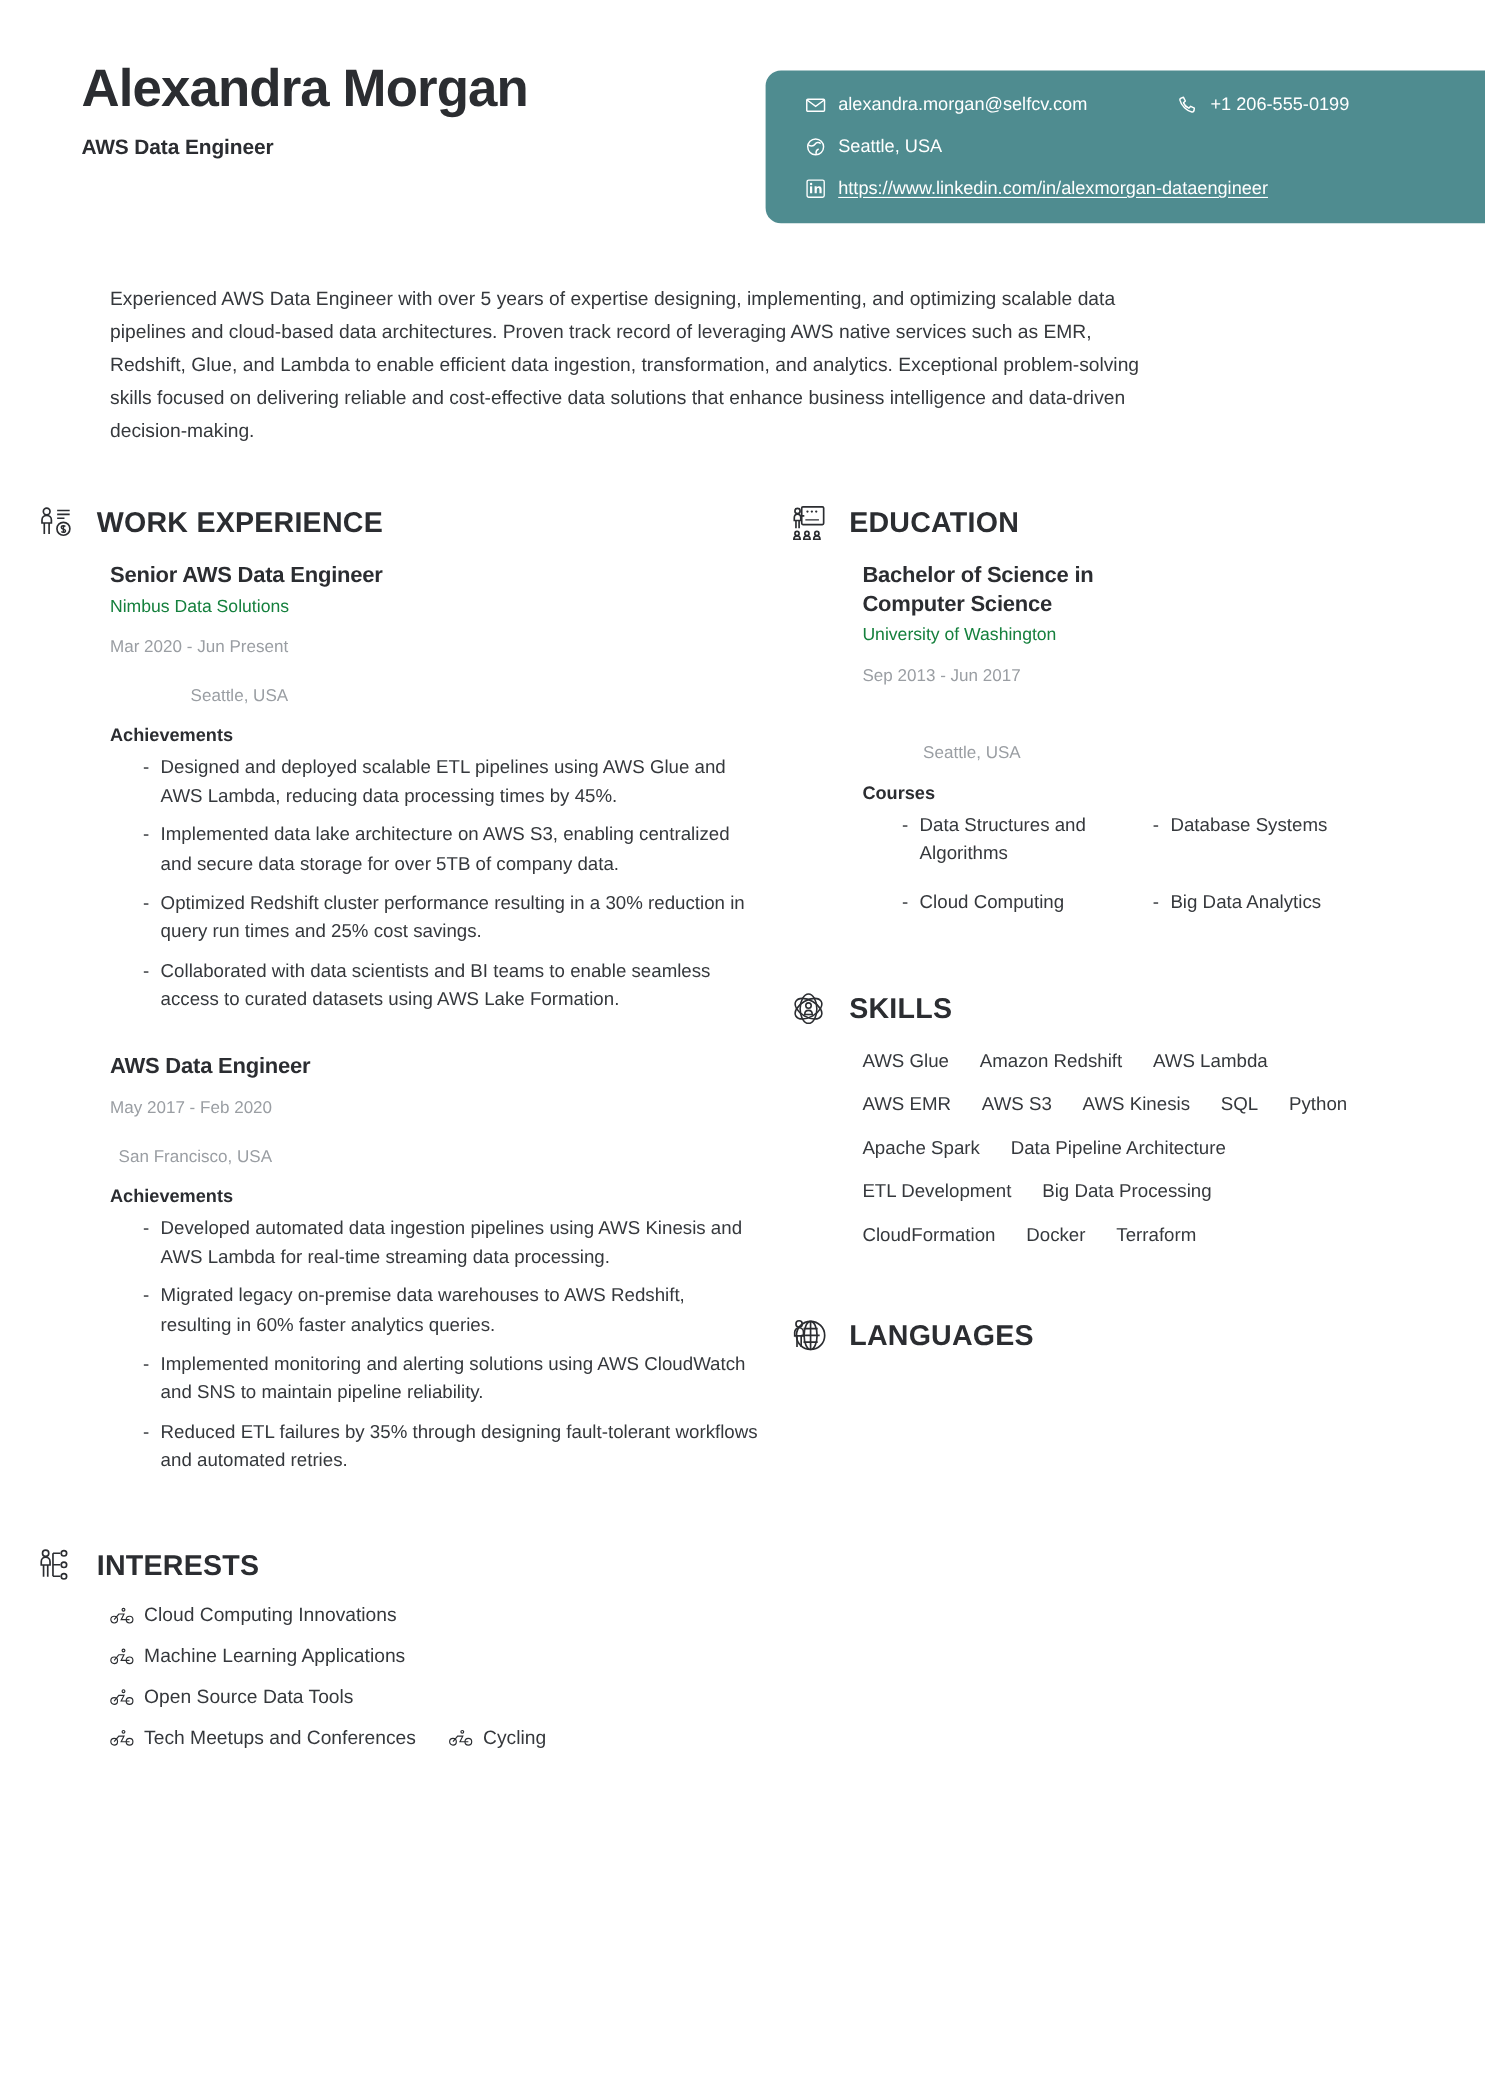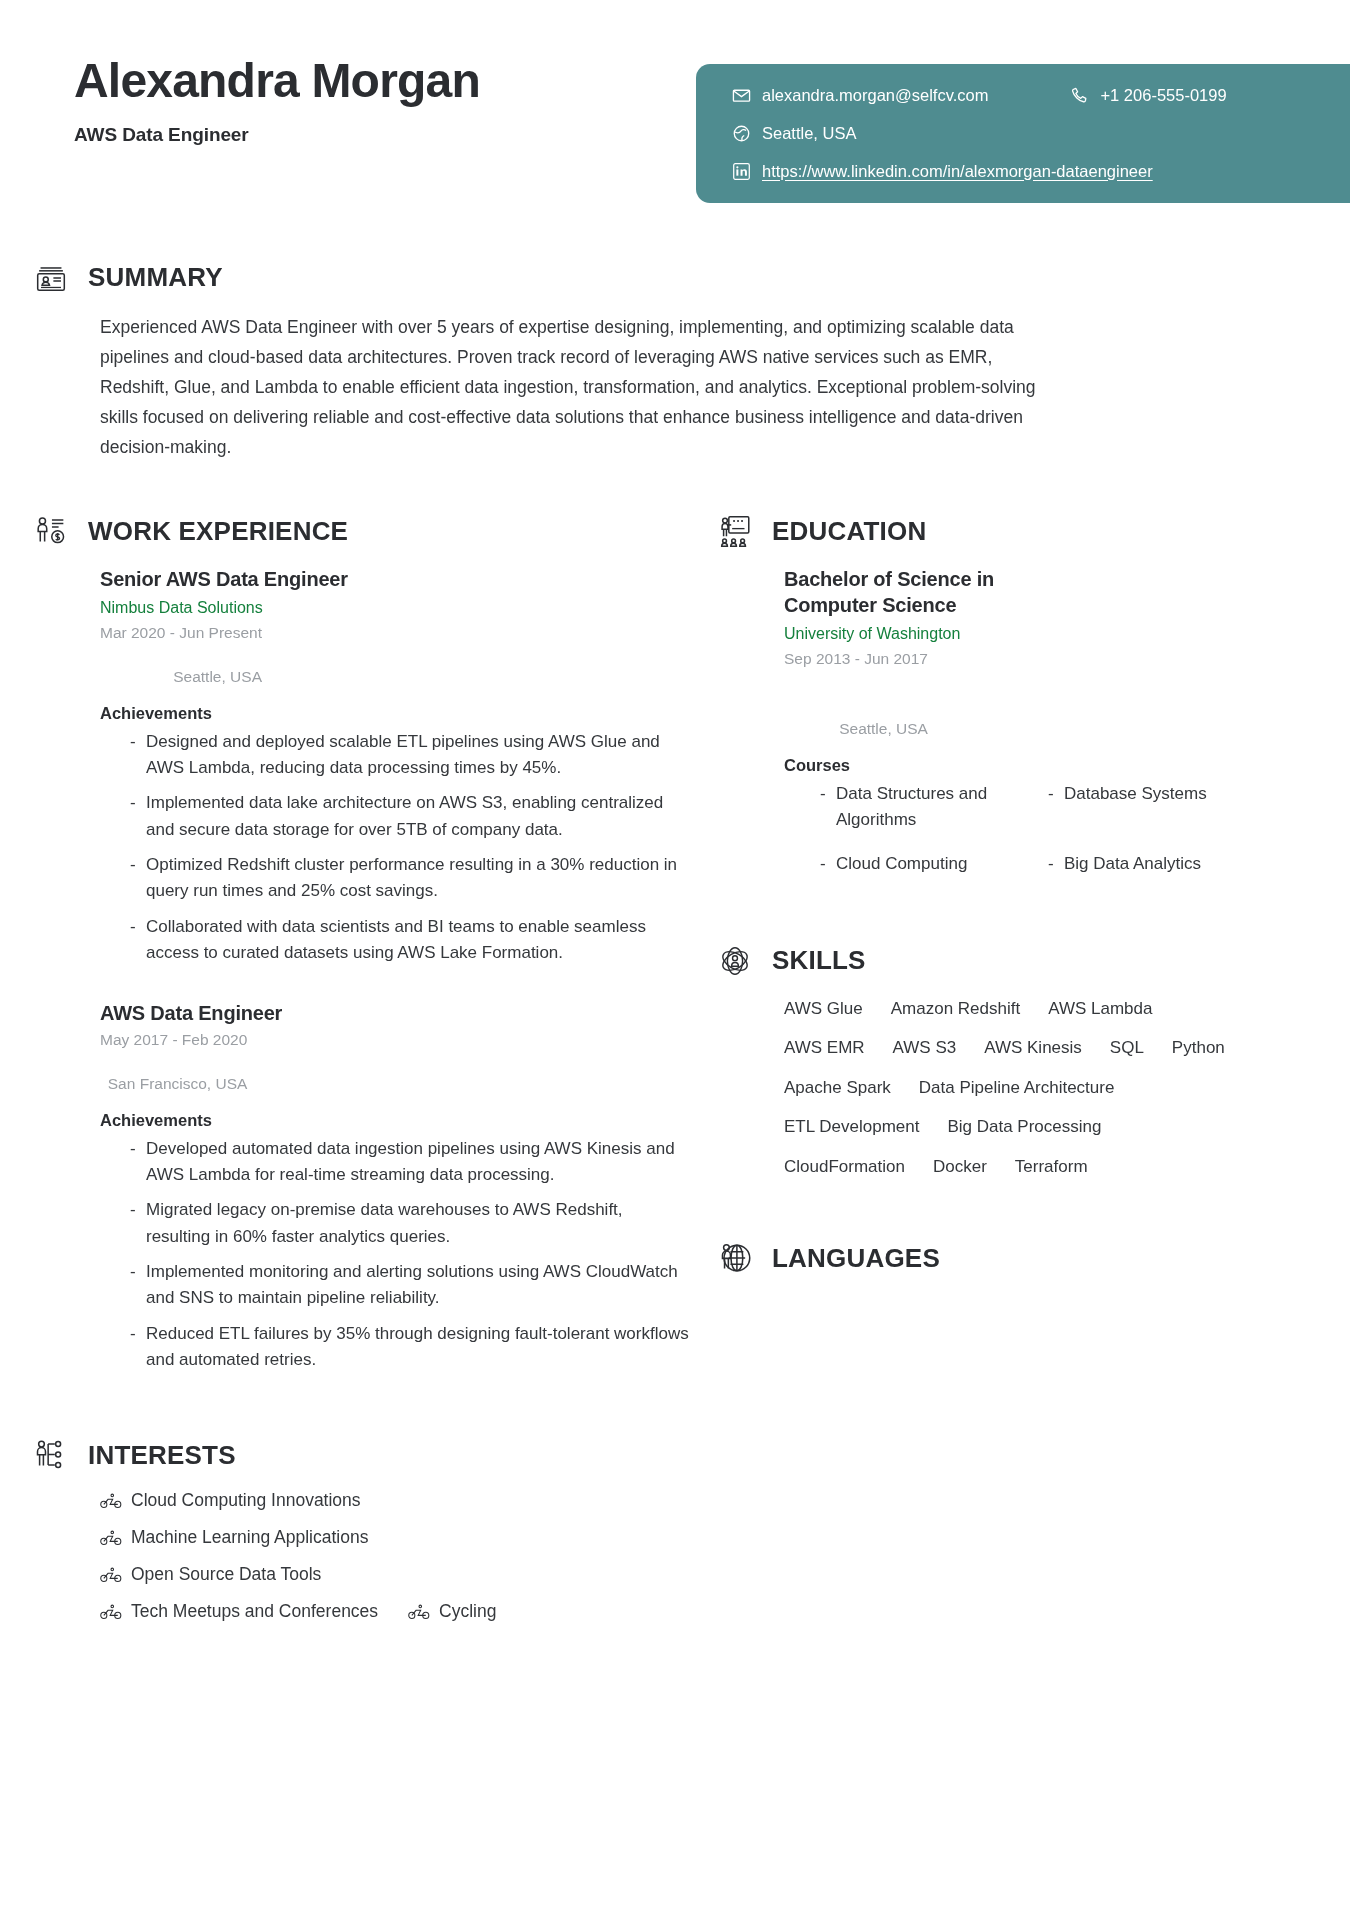--- a/index.html
+++ b/index.html
@@ -144,20 +144,21 @@
     display: flex;
     justify-content: space-between;
     align-items: flex-start;
     flex-direction: column;
   }
   .entry-left { flex: 1 1 auto; padding-right: 16px; }
   .entry-right {
     flex: 0 0 auto;
     text-align: right;
     padding-top: 4px;
+    margin-top: 12px;
   }
   .entry-role {
     font-size: 20px;
     font-weight: 800;
     color: #2b2d31;
     line-height: 1.3;
     letter-spacing: -0.2px;
   }
   .entry-org {
     font-size: 16px;
@@ -319,34 +320,20 @@
             </svg>
           </span>
           <a class="contact-link" href="#">https://www.linkedin.com/in/alexmorgan-dataengineer</a>
         </div>
       </div>
 
     </div>
   </div>
 
   <div class="summary-section">
-    <div class="section-head">
-      <span class="section-icon">
-        <svg width="38" height="38" viewBox="0 0 40 40" fill="none" stroke="#2b2d31" stroke-width="1.6">
-          <path d="M9 10.5h22"></path>
-          <path d="M7.5 13.5h25"></path>
-          <rect x="6" y="16.5" width="28" height="17.5" rx="1.6"></rect>
-          <circle cx="14.5" cy="22.5" r="2.6"></circle>
-          <path d="M10.6 28.6c.4-2 2-3.1 3.9-3.1s3.5 1.1 3.9 3.1z"></path>
-          <path d="M22.5 21h8M22.5 24.3h8"></path>
-          <path d="M9.5 31h21" stroke-width="1.3"></path>
-        </svg>
-      </span>
-      <span class="section-title">SUMMARY</span>
-    </div>
     <p class="summary-text">Experienced AWS Data Engineer with over 5 years of expertise designing, implementing, and optimizing scalable data pipelines and cloud-based data architectures. Proven track record of leveraging AWS native services such as EMR, Redshift, Glue, and Lambda to enable efficient data ingestion, transformation, and analytics. Exceptional problem-solving skills focused on delivering reliable and cost-effective data solutions that enhance business intelligence and data-driven decision-making.</p>
   </div>
 
   <div class="columns">
 
     <div class="col-left">
 
       <div>
         <div class="section-head">
           <span class="section-icon">

